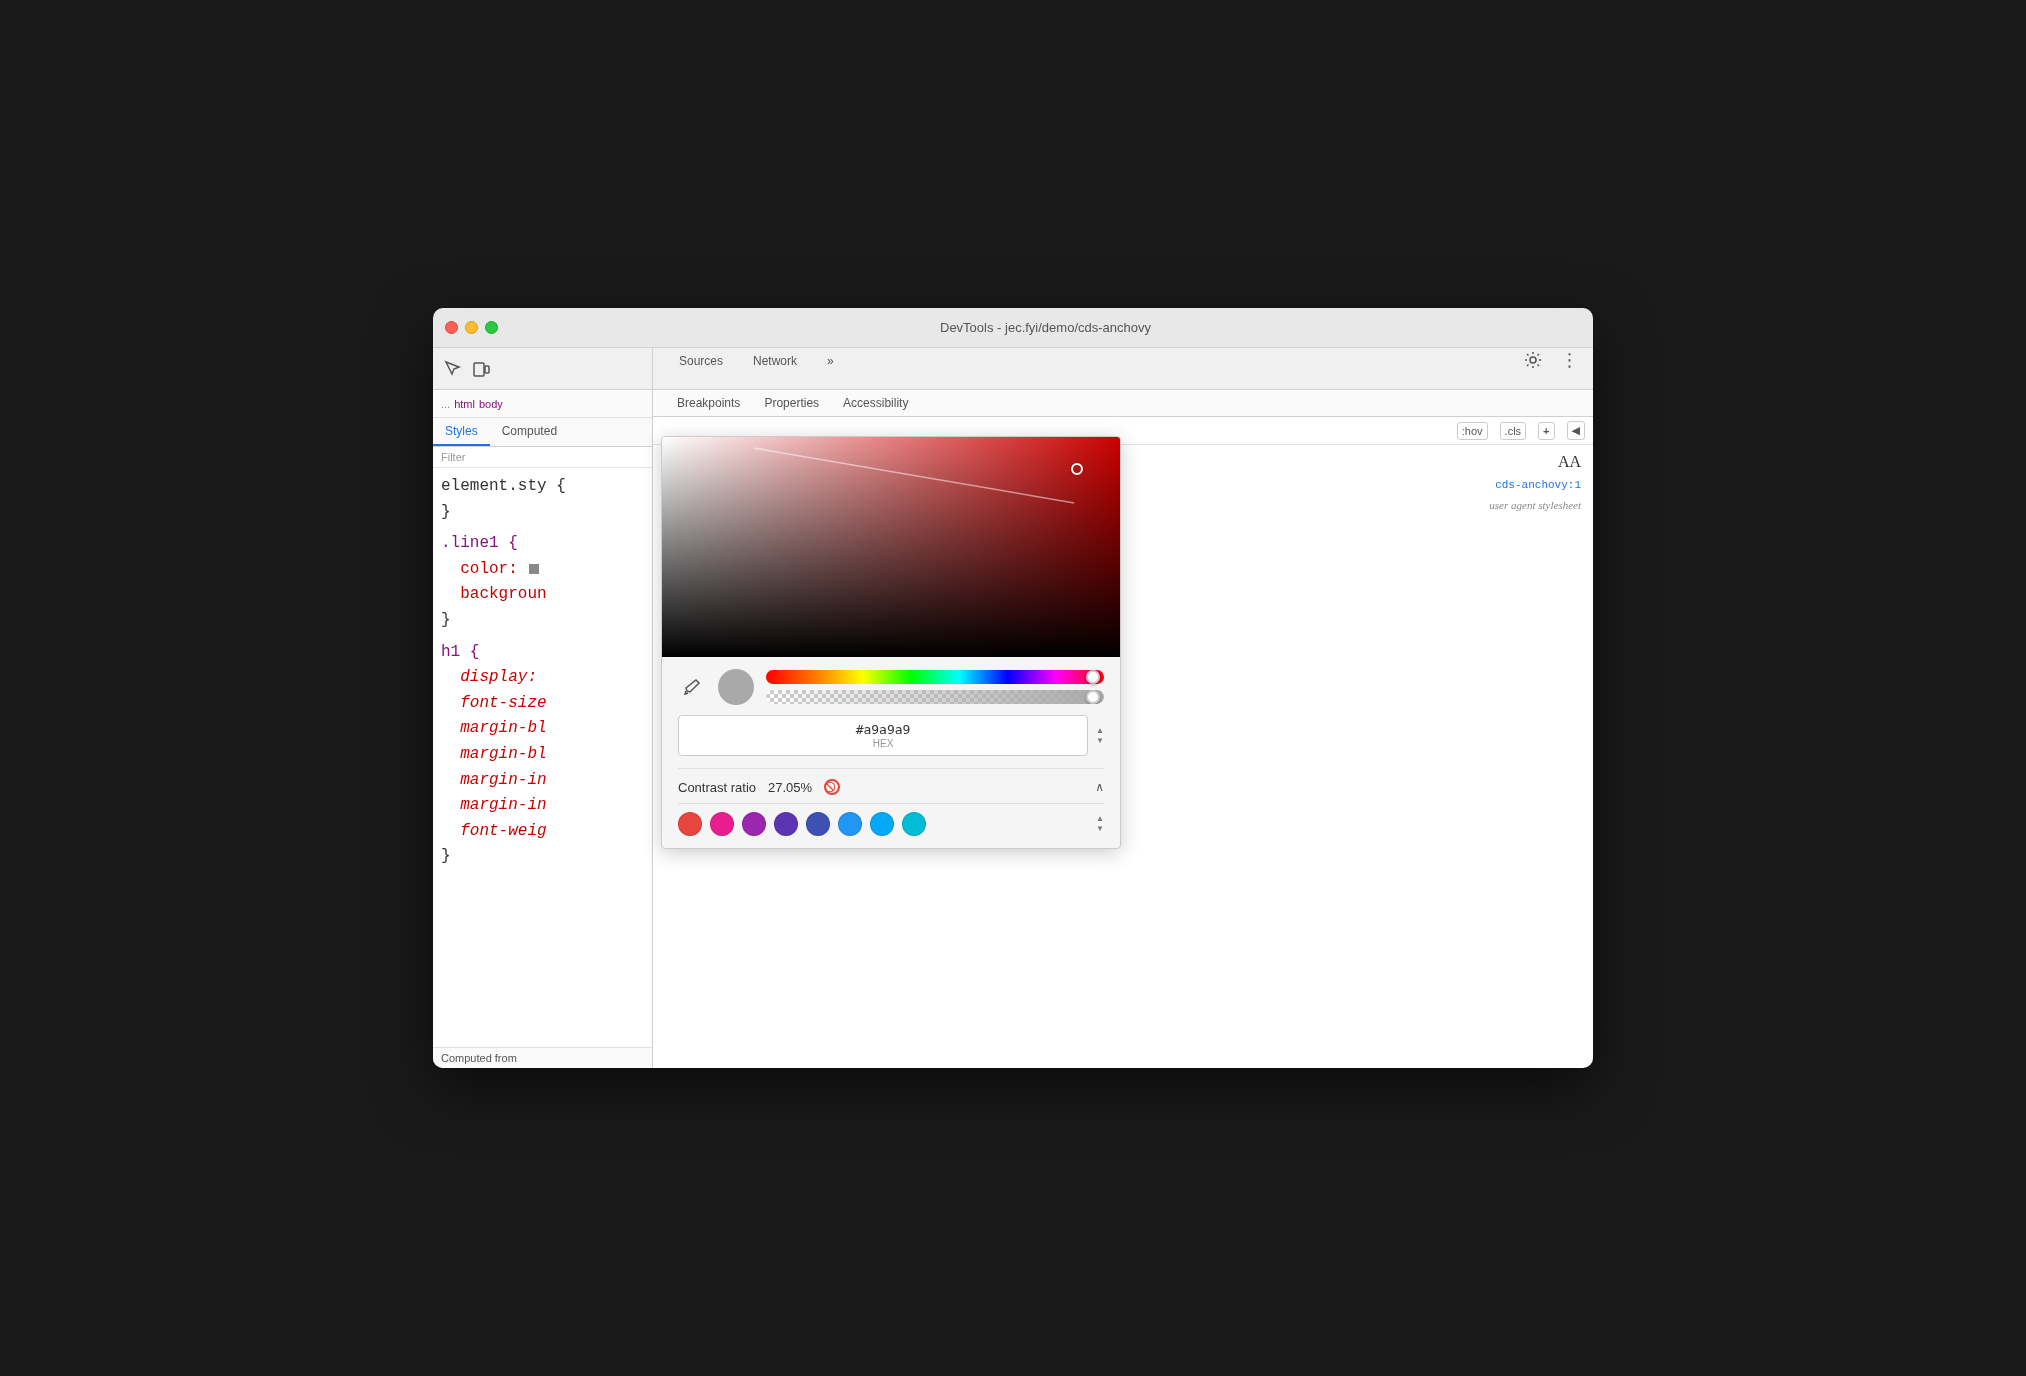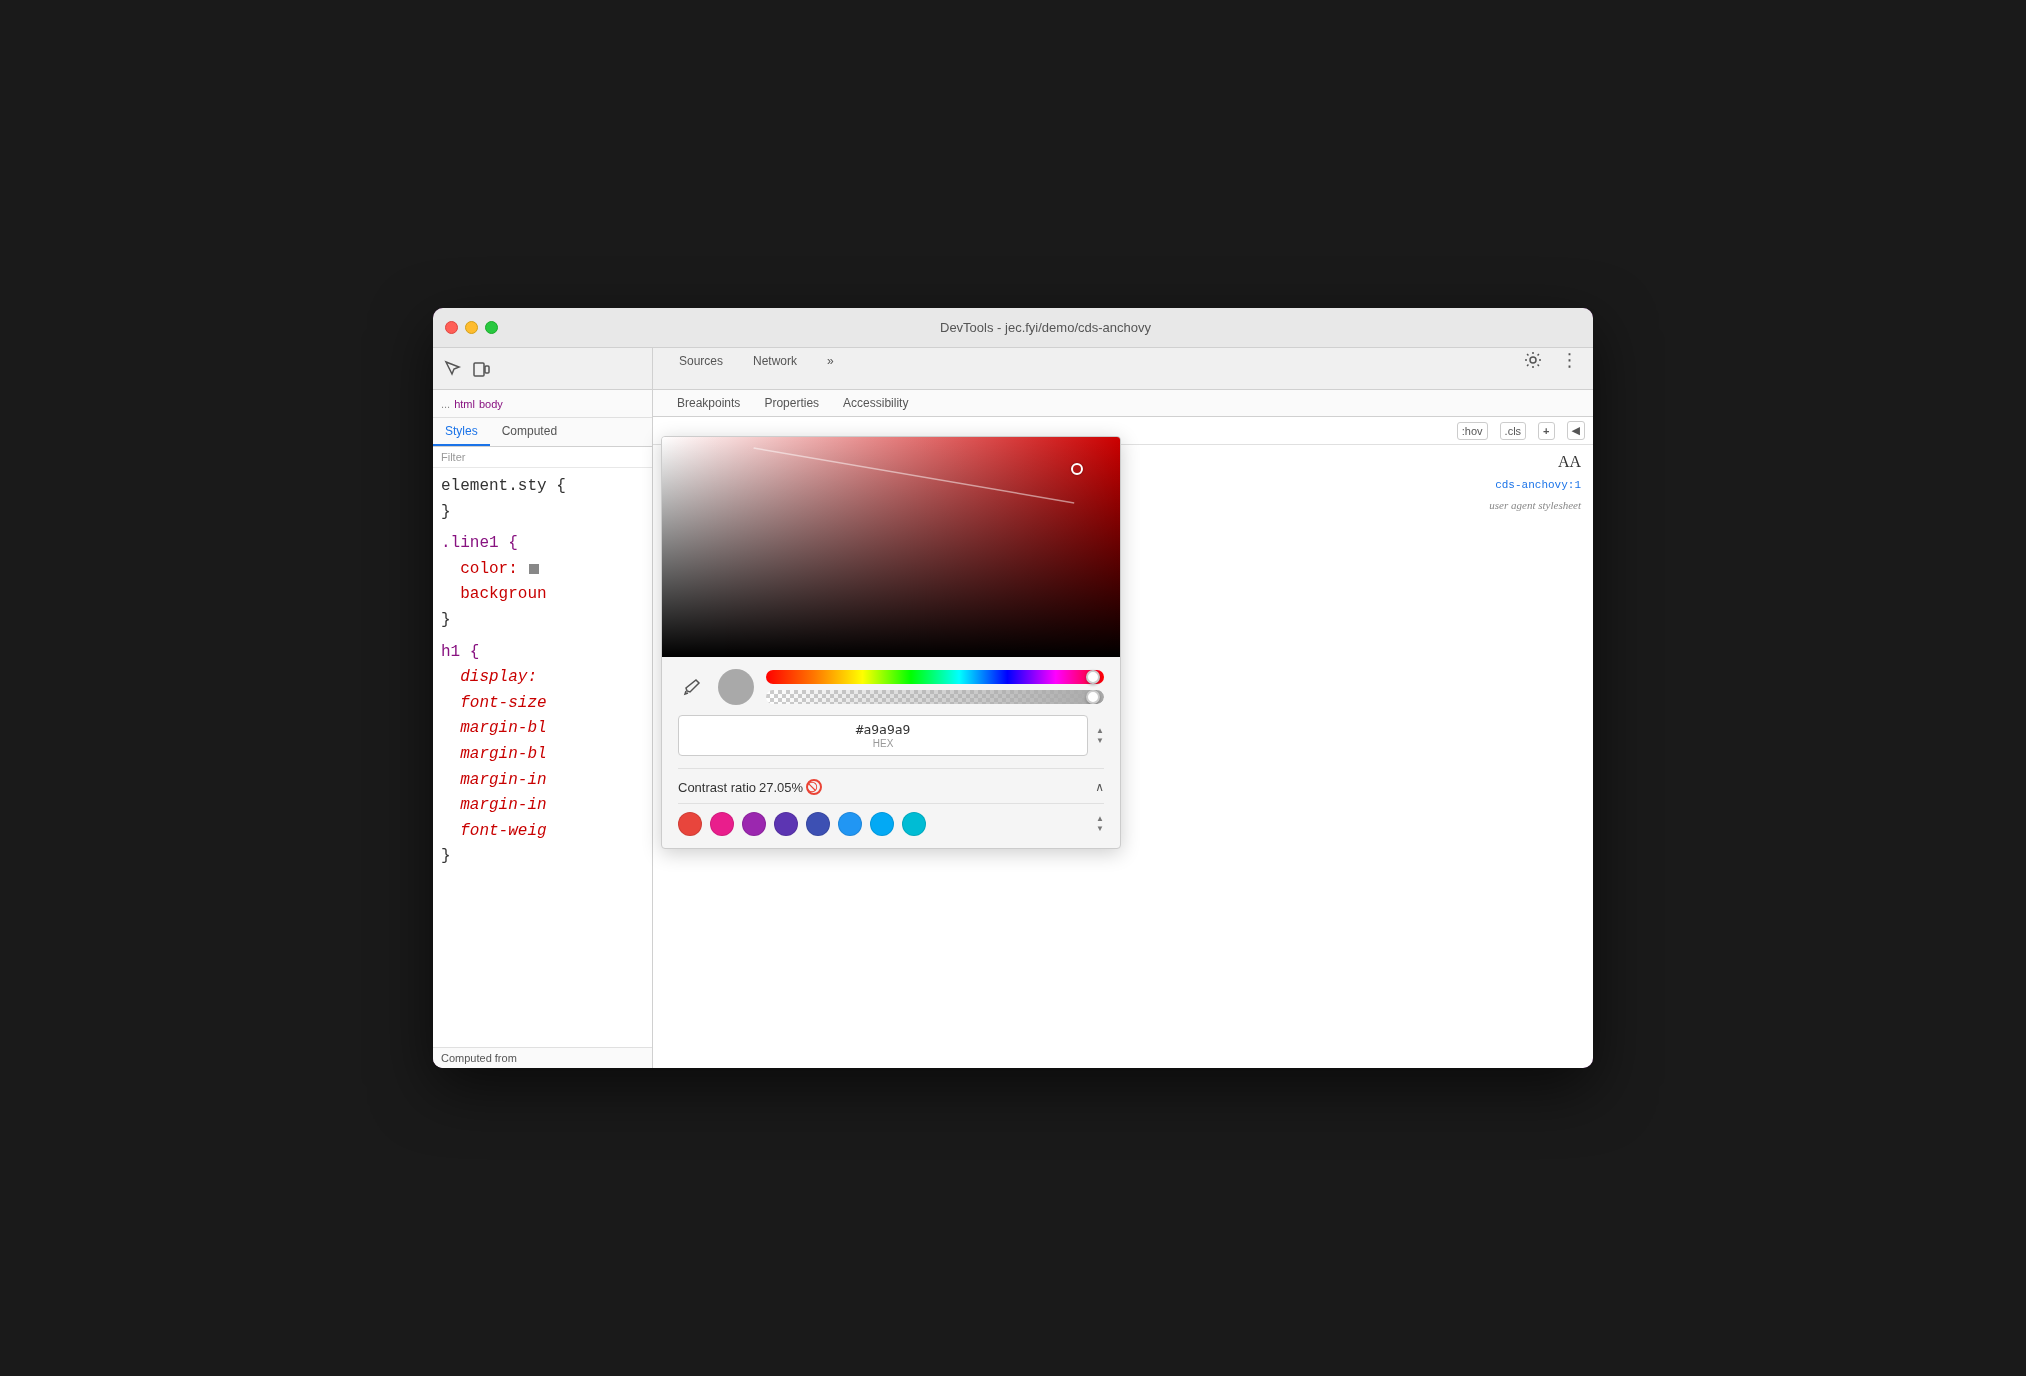--- a/index.html
+++ b/index.html
@@ -447,21 +447,21 @@
       display: flex;
       align-items: center;
       justify-content: space-between;
       margin-bottom: 8px;
     }
     .contrast-label {
       font-size: 13px;
       color: #333;
       display: flex;
       align-items: center;
-      gap: 3px;
+      gap: 12px;
     }
     .no-icon {
       width: 16px;
       height: 16px;
       border-radius: 50%;
       border: 2px solid #ea4335;
       display: inline-flex;
       align-items: center;
       justify-content: center;
       color: #ea4335;

